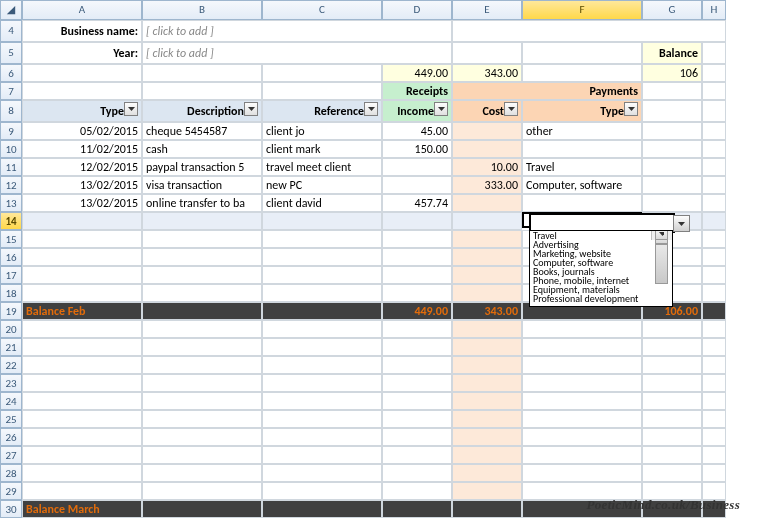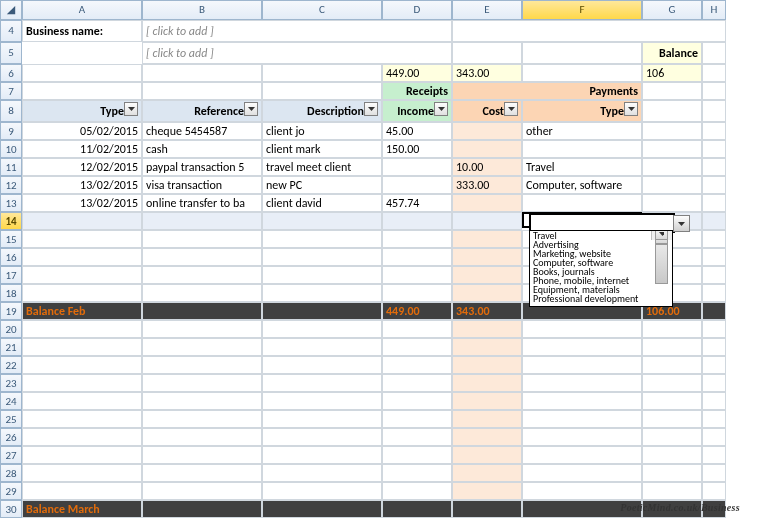--- a/index.html
+++ b/index.html
@@ -3,21 +3,21 @@
 <meta charset="utf-8">
 <style>
   html,body{margin:0;padding:0;font-family:Calibri,Arial,sans-serif;font-size:12px;color:#000;background:#fff;user-select:none}
   .sheet{display:grid;grid-template-columns:22px 120px 120px 120px 70px 70px 120px 60px 24px;border-collapse:collapse;width:768px}
   .colhdr{background:linear-gradient(#f5f8fc,#e3ecf7);border:1px solid #9eb6ce;text-align:center;font-size:11px;color:#3b5a7a;height:18px;line-height:18px}
   .colhdr.sel{background:linear-gradient(#ffe89a,#ffd84a);color:#5a4a00}
   .rowhdr{background:linear-gradient(#f5f8fc,#e3ecf7);border:1px solid #9eb6ce;text-align:center;font-size:11px;color:#3b5a7a;display:flex;align-items:center;justify-content:center}
   .rowhdr.sel{background:linear-gradient(#ffe89a,#ffd84a);color:#5a4a00;font-weight:bold}
   .cell{border:1px solid #d0d7de;height:16px;line-height:16px;padding:0 3px;overflow:hidden;white-space:nowrap;background:#fff}
   .tall{height:20px;line-height:20px}
-  .cell.right{text-align:left}
+  .cell.right{text-align:right}
   .cell.center{text-align:right}
   .cell.bold{font-weight:bold}
   .cell.italic{font-style:italic;color:#888}
   .cell.lightyellow{background:#ffffe0}
   .cell.green{background:#c6efce}
   .cell.peach{background:#fcd5b4}
   .cell.lighterpeach{background:#fde9d9}
   .cell.lightblue{background:#dce6f1}
   .cell.seprow{background:#404040}
   .cell.orange{color:#e26b0a;font-weight:bold}
@@ -27,21 +27,21 @@
   .flt svg{display:block}
   .ddbox{position:absolute;left:529px;top:213px;width:142px;background:#fff;border:2px solid #000;z-index:10}
   .ddinput{width:100%;height:16px;border:none;border-bottom:1px solid #808080;font-size:11px;padding:0 2px;box-sizing:border-box}
   .ddbtn{position:absolute;right:-17px;top:0;width:15px;height:15px;border:1px solid #808080;background:linear-gradient(#fdfdfd,#d0d0d0);display:flex;align-items:center;justify-content:center}
   .ddlist{position:absolute;left:529px;top:230px;width:142px;height:75px;background:#fff;border:1px solid #000;font-size:10px;line-height:9px;overflow:hidden;z-index:10}
   .ddlist div{padding:0 3px;height:9px}
   .ddscroll{position:absolute;right:0;top:0;width:14px;height:75px;background:#efefef;border-left:1px solid #c0c0c0}
   .ddscroll .up,.ddscroll .dn{width:13px;height:13px;background:linear-gradient(#fdfdfd,#d8d8d8);border:1px solid #999;box-sizing:border-box;display:flex;align-items:center;justify-content:center}
   .ddscroll .dn{position:absolute;bottom:0}
   .ddscroll .thumb{position:absolute;top:13px;width:13px;height:40px;background:linear-gradient(#e8e8e8,#c8c8c8);border:1px solid #999;box-sizing:border-box}
-  .watermark{position:absolute;right:28px;bottom:5px;font-family:Georgia,serif;font-size:10px;font-style:italic;font-weight:bold;color:#333;letter-spacing:.3px;z-index:5}
+  .watermark{position:absolute;right:28px;bottom:5px;font-family:Georgia,serif;font-size:13px;font-style:italic;font-weight:bold;color:#333;letter-spacing:.3px;z-index:5}
   .container{position:relative;width:768px;height:518px;overflow:hidden}
 </style>
 </head>
 <body>
 
 <div class="container">
 <div class="sheet">
 
   <div class="colhdr">◢</div>
   <div class="colhdr">A</div>
@@ -52,20 +52,21 @@
   <div class="colhdr sel">F</div>
   <div class="colhdr">G</div>
   <div class="colhdr">H</div>
 
   <div class="rowhdr tall">4</div>
   <div class="cell tall right bold">Business name:</div>
   <div class="cell tall italic" style="grid-column:3/6">[ click to add ]</div>
   <div class="cell tall" style="grid-column:6/10"></div>
 
   <div class="rowhdr tall">5</div>
+  <div class="cell tall right bold">Year:</div>
   <div class="cell tall italic" style="grid-column:3/6">[ click to add ]</div>
   <div class="cell tall"></div>
   <div class="cell tall"></div>
   <div class="cell tall lightyellow center bold">Balance</div>
   <div class="cell tall"></div>
 
   <div class="rowhdr">6</div>
   <div class="cell"></div>
       <div class="cell"></div>
       <div class="cell"></div>
@@ -83,26 +84,26 @@
   <div class="cell peach center bold" style="grid-column:6/8">Payments</div>
   <div class="cell"></div>
       <div class="cell"></div>
 
   <div class="rowhdr tall">8</div>
   <div class="cell tall lightblue center bold"><span>Type</span><span class="flt">
           <svg width="7" height="4">
             <polygon points="0,0 7,0 3.5,4" fill="#333"></polygon>
           </svg>
         </span></div>
+  <div class="cell tall lightblue center bold"><span>Description</span><span class="flt">
+          <svg width="7" height="4">
+            <polygon points="0,0 7,0 3.5,4" fill="#333"></polygon>
+          </svg>
+        </span></div>
   <div class="cell tall lightblue center bold"><span>Reference</span><span class="flt">
-          <svg width="7" height="4">
-            <polygon points="0,0 7,0 3.5,4" fill="#333"></polygon>
-          </svg>
-        </span></div>
-  <div class="cell tall lightblue center bold"><span>Description</span><span class="flt">
           <svg width="7" height="4">
             <polygon points="0,0 7,0 3.5,4" fill="#333"></polygon>
           </svg>
         </span></div>
   <div class="cell tall green center bold"><span>Income</span><span class="flt">
           <svg width="7" height="4">
             <polygon points="0,0 7,0 3.5,4" fill="#333"></polygon>
           </svg>
         </span></div>
   <div class="cell tall peach center bold"><span>Cost</span><span class="flt">

